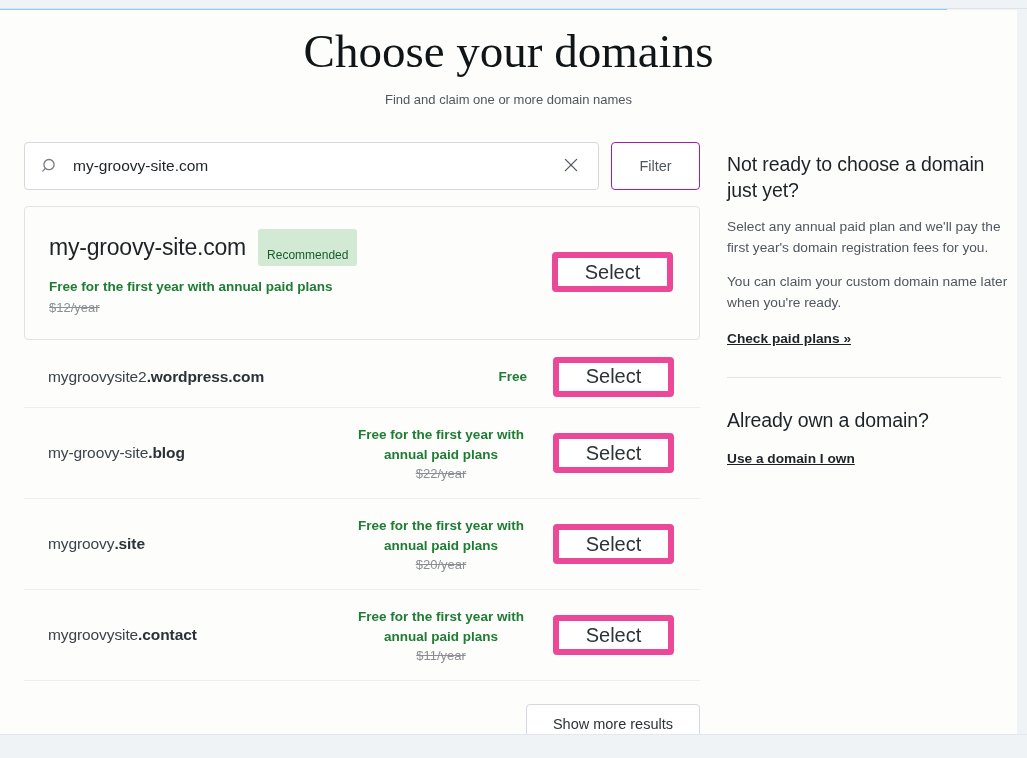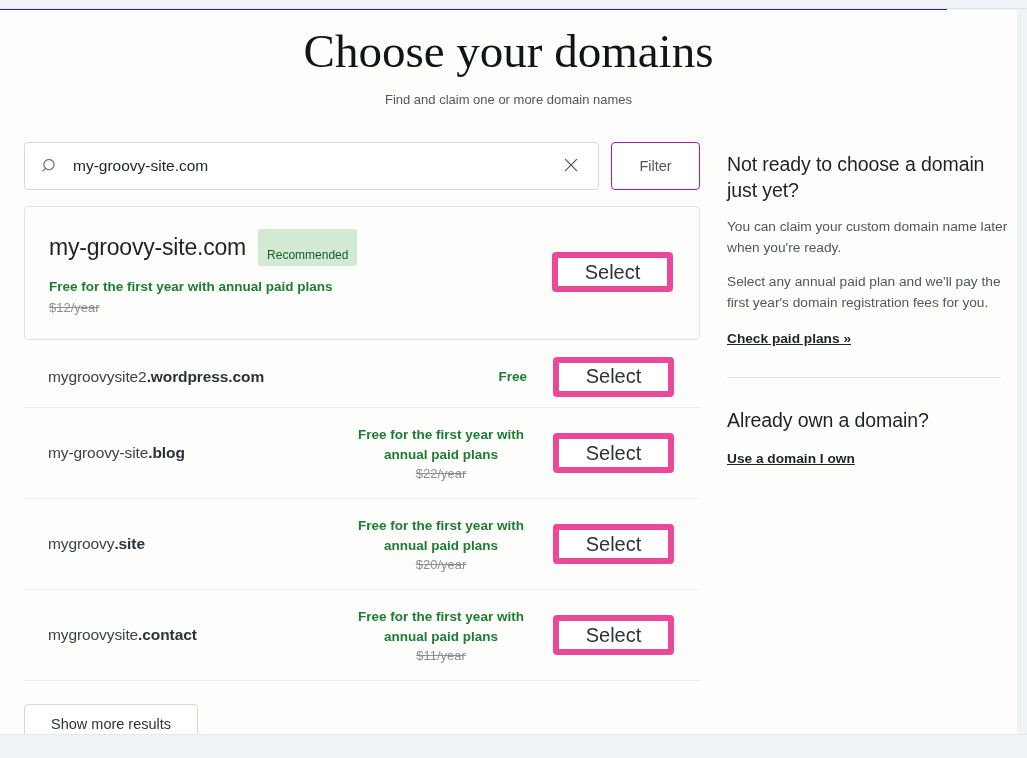--- a/index.html
+++ b/index.html
@@ -15,21 +15,21 @@
     font-family: "Liberation Sans", sans-serif;
     -webkit-font-smoothing: antialiased;
     overflow: hidden;
   }
 
   
   .viewport {
     position: relative;
     width: 947px;
     height: 758px;
-    background: #4c1d95;
+    background: #7dd3fc;
   }
   .chrome-top {
     position: absolute;
     left: 0; top: 0;
     width: 1027px; height: 9px;
     background: #eff3f6;
     border-bottom: 1px solid #dfe3e8;
   }
   .chrome-bottom {
     position: absolute;
@@ -258,21 +258,21 @@
   }
   .row-free {
     font-size: 13.5px;
     font-weight: bold;
     color: #1e7c33;
   }
 
   
   .show-more-wrap {
     display: flex;
-    justify-content: flex-start;
+    justify-content: flex-end;
     padding-top: 23px;
   }
   .show-more-btn {
     height: 40px;
     padding: 0 26px;
     background: #ffffff;
     border: 1px solid #d5d8dc;
     border-radius: 4px;
     font-family: "Liberation Sans", sans-serif;
     font-size: 14.5px;
@@ -406,22 +406,22 @@
         <div class="show-more-wrap">
           <button class="show-more-btn">Show more results</button>
         </div>
 
       </div>
 
       <div class="col-side">
 
         <div class="side-card">
           <h2 class="side-title">Not ready to choose a domain just yet?</h2>
+          <p class="side-p">Select any annual paid plan and we'll pay the first year's domain registration fees for you.</p>
           <p class="side-p">You can claim your custom domain name later when you're ready.</p>
-          <p class="side-p">Select any annual paid plan and we'll pay the first year's domain registration fees for you.</p>
           <a class="side-link">Check paid plans »</a>
         </div>
 
         <div class="side-divider"></div>
 
         <div class="side-card">
           <h2 class="side-title">Already own a domain?</h2>
           <a class="side-link">Use a domain I own</a>
         </div>
 

